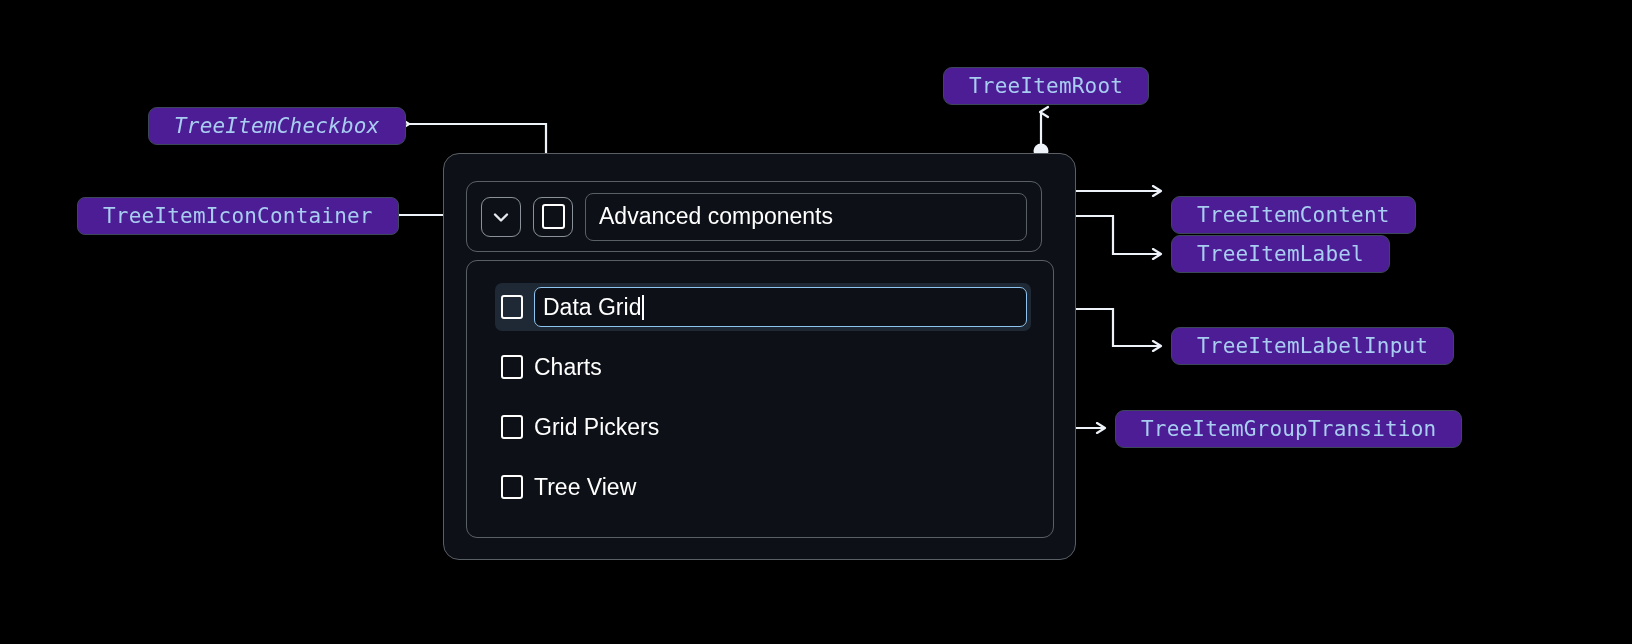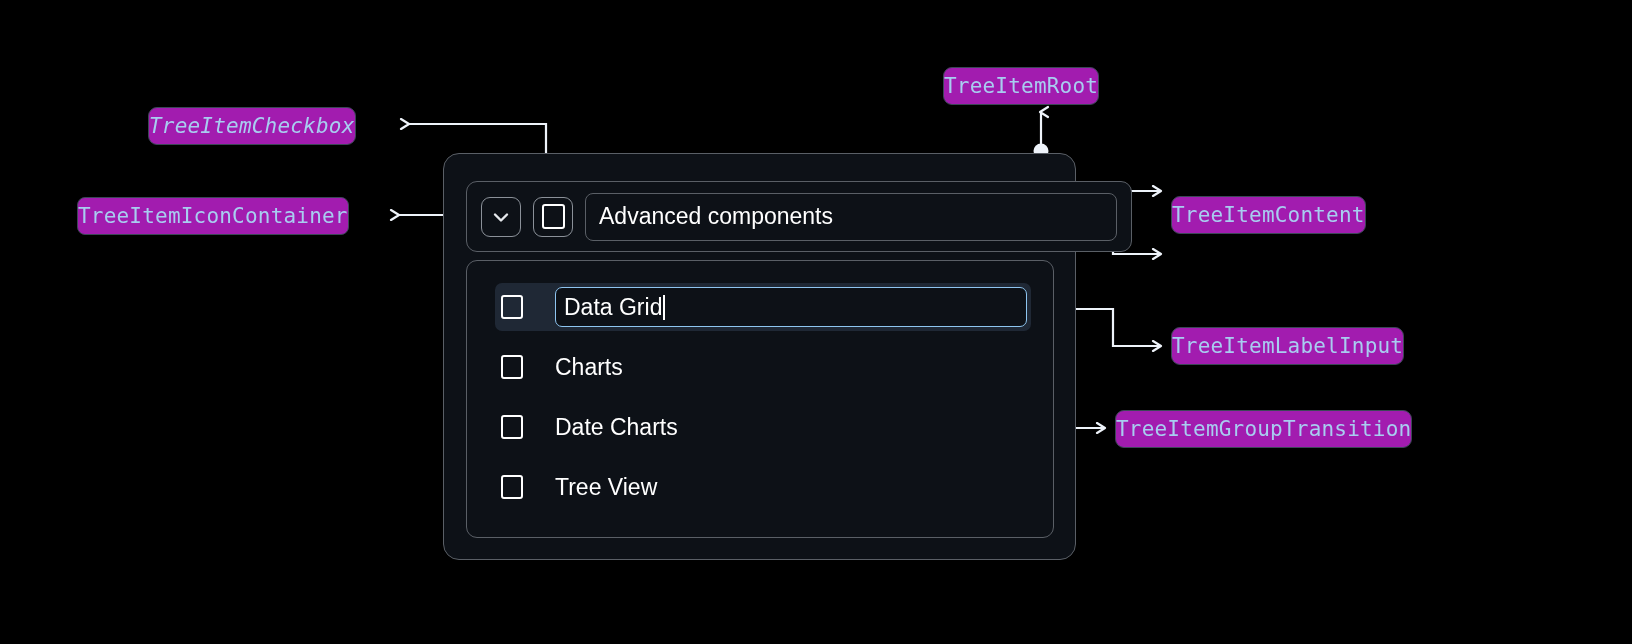--- a/index.html
+++ b/index.html
@@ -16,29 +16,29 @@
     height: 644px;
     background: #000000;
   }
 
   
   .chip {
     position: absolute;
     display: flex;
     align-items: center;
     justify-content: center;
-    background: #a21caf;
+    background: #4c1d95;
     border: 1.5px solid #3c4757;
     border-radius: 9px;
     color: #a8cdf0;
     font-family: "DejaVu Sans Mono", "Liberation Mono", monospace;
     font-size: 21px;
     letter-spacing: 0.2px;
     white-space: nowrap;
-    padding: 0 0;
+    padding: 0 25px;
     height: 38px;
   }
 
   
   #wires {
     position: absolute;
     left: 0; top: 0;
     width: 1632px;
     height: 644px;
     pointer-events: none;
@@ -53,21 +53,21 @@
     height: 407px;
     background: #0d1117;
     border: 1.5px solid #5a5f66;
     border-radius: 16px;
   }
 
   #tree-content {
     position: absolute;
     left: 22px;
     top: 27px;
-    width: 666px;
+    width: 576px;
     height: 71px;
     background: #0d1117;
     border: 1.5px solid #5a5f66;
     border-radius: 11px;
     display: flex;
     align-items: center;
     padding: 0 14px;
     gap: 12px;
   }
 
@@ -128,21 +128,21 @@
   }
 
   .child-row {
     position: relative;
     display: flex;
     align-items: center;
     height: 48px;
     margin: 0 22px 12px 30px;
     padding-left: 4px;
     border-radius: 7px;
-    gap: 32px;
+    gap: 11px;
   }
   .child-row.selected {
     background: #1f2835;
     margin-left: 28px;
     padding-left: 6px;
   }
   .child-cb {
     width: 22px;
     height: 24px;
     flex: 0 0 22px;
@@ -230,20 +230,23 @@
   </div>
 
   <div class="chip" style="left:943px; top:67px;">
     <span>TreeItemRoot</span>
   </div>
 
   <div class="chip" style="left:1171px; top:187px;margin-top:9px;">
     <span>TreeItemContent</span>
   </div>
 
+  <div class="chip" style="left:1171px; top:235px;">
+    <span>TreeItemLabel</span>
+  </div>
 
   <div class="chip" style="left:1171px; top:327px;align-items:center;">
     <span>TreeItemLabelInput</span>
   </div>
 
   <div class="chip" style="left:1115px; top:410px;">
     <span>TreeItemGroupTransition</span>
   </div>
 
   <div id="tree-root">
@@ -275,21 +278,21 @@
         </div>
       </div>
 
       <div class="child-row">
         <span class="child-cb"></span>
         <span class="child-label">Charts</span>
       </div>
 
       <div class="child-row">
         <span class="child-cb"></span>
-        <span class="child-label">Date Charts</span>
+        <span class="child-label">Grid Pickers</span>
       </div>
 
       <div class="child-row">
         <span class="child-cb"></span>
         <span class="child-label">Tree View</span>
       </div>
 
     </div>
   </div>
 

